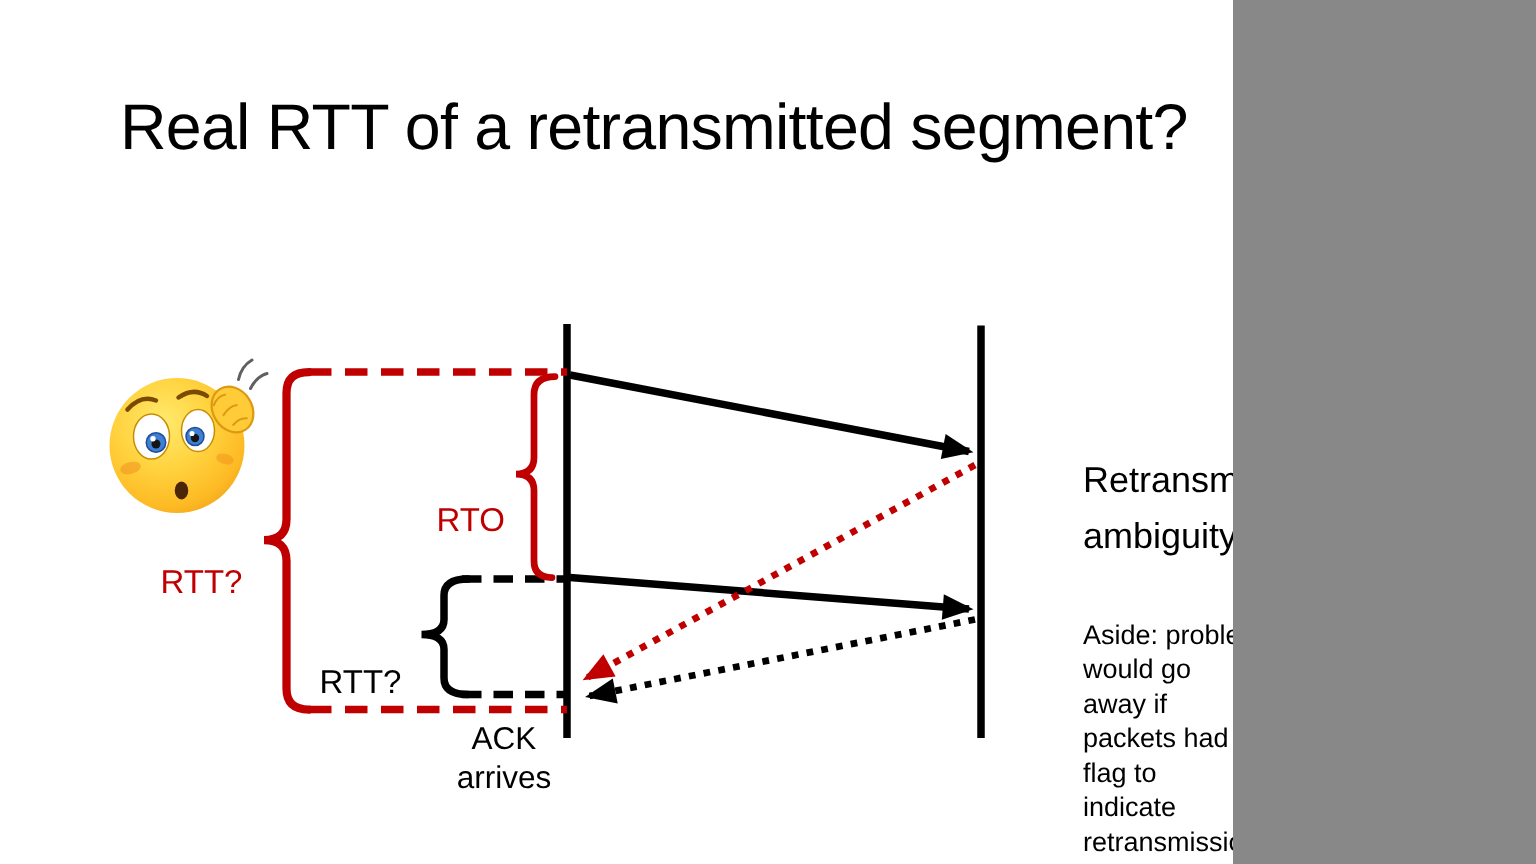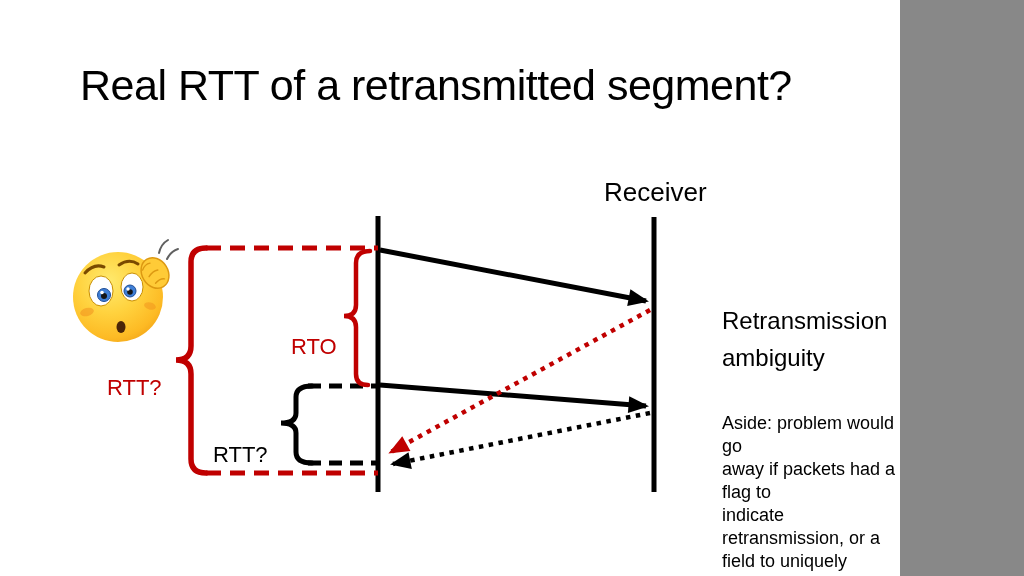--- a/index.html
+++ b/index.html
@@ -1,17 +1,17 @@
 <!DOCTYPE html>
 <html style="--red: #C00000; --ink: #000000;"><head>
 <meta charset="utf-8">
 <style>
   html,body{margin:0;padding:0;background:#888;}
   .slide{
-    position:relative;width:900px;height:576px;background:#ffffff;
+    position:relative;width:822px;height:576px;background:#ffffff;
     overflow:hidden;font-family:"Liberation Sans", sans-serif;color:#000;
   }
   .abs{position:absolute;}
   .title{
     left:80px;top:61px;font-size:43px;font-weight:400;letter-spacing:-0.5px;
     margin:0;white-space:nowrap;color:var(--ink);
   }
   .axis-label{font-size:26px;white-space:nowrap;}
   .small-label{font-size:22px;white-space:nowrap;margin-top:31px;}
   .red-text{color:var(--red);}
@@ -93,26 +93,27 @@
         <circle cx="104" cy="296" r="3" fill="#151515"></circle>
         <circle cx="130" cy="292" r="2.8" fill="#151515"></circle>
         <circle cx="102" cy="292.5" r="1.8" fill="#fff"></circle>
         <circle cx="128" cy="289" r="1.7" fill="#fff"></circle>
       </g>
 
       <ellipse cx="121" cy="327" rx="4.5" ry="6" fill="#4A2508"></ellipse>
     </g>
   </svg>
 
-  <div class="abs axis-label" style="left:604px;top:177px;">Receiver</div>
 
   <div class="abs small-label red-text" style="left:107px;top:344px;">RTT?</div>
   <div class="abs small-label red-text" style="left:291px;top:303px;">RTO</div>
   <div class="abs small-label" style="left:213px;top:411px;">RTT?</div>
 
+  <div class="abs ack-label">ACK
+arrives</div>
 
   <div class="abs heading">Retransmission
 ambiguity</div>
   <div class="abs aside">Aside: problem would go
 away if packets had a flag to
 indicate retransmission, or a
 field to uniquely identify each
 transmission and its ACK
 (TCP has neither)</div>
 

